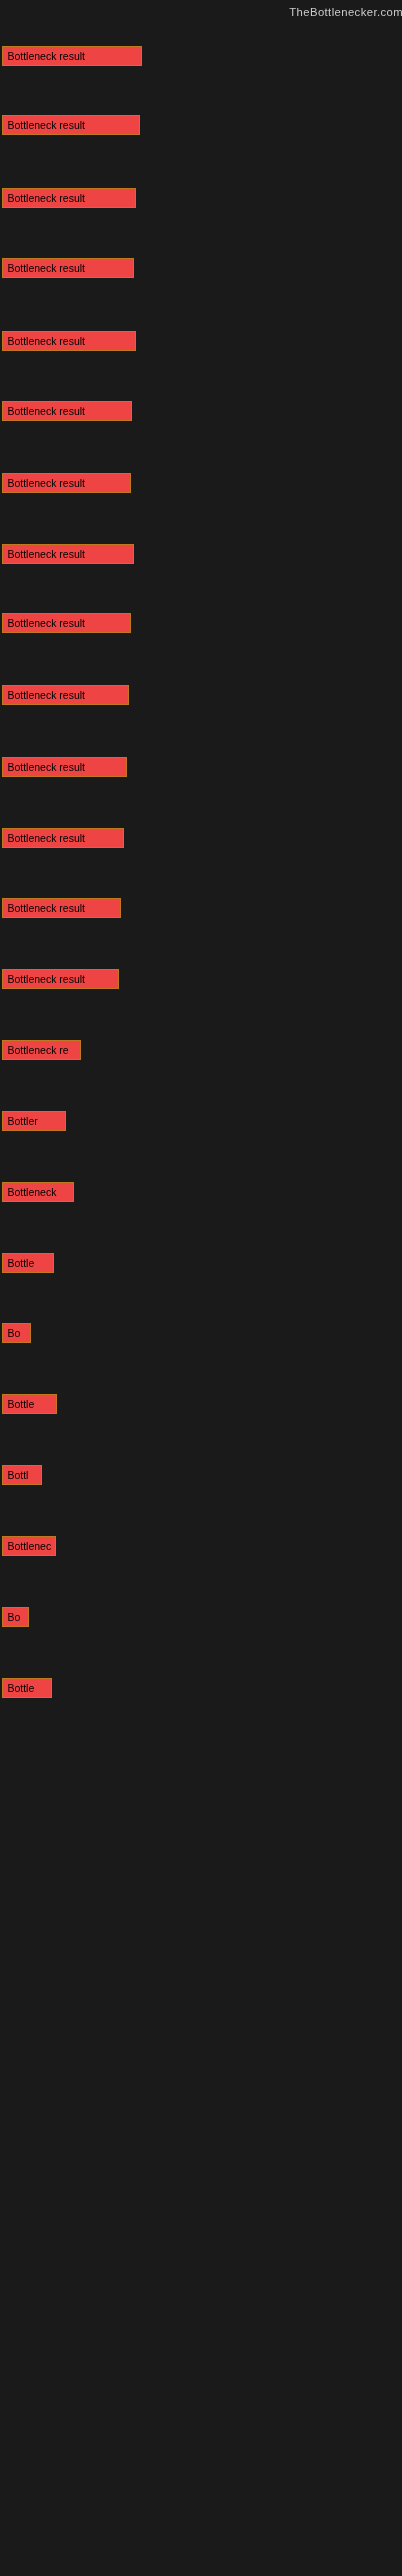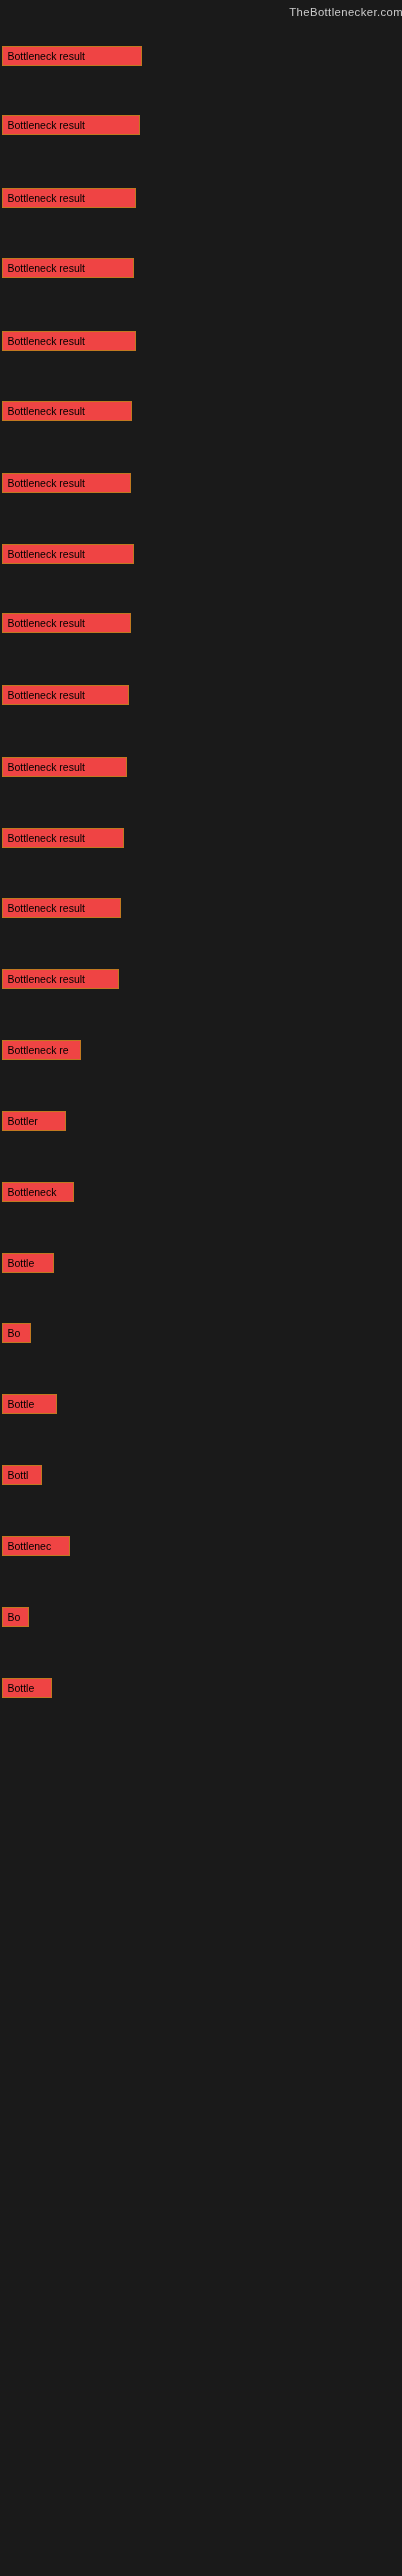--- a/index.html
+++ b/index.html
@@ -57,17 +57,17 @@
     <div class="bottleneck-item" style="top: 828px; width: 122px;">Bottleneck result</div>
     <div class="bottleneck-item" style="top: 898px; width: 119px;">Bottleneck result</div>
     <div class="bottleneck-item" style="top: 969px; width: 117px;">Bottleneck result</div>
     <div class="bottleneck-item" style="top: 1040px; width: 79px;">Bottleneck re</div>
     <div class="bottleneck-item" style="top: 1111px; width: 64px;">Bottler</div>
     <div class="bottleneck-item" style="top: 1182px; width: 72px;">Bottleneck</div>
     <div class="bottleneck-item" style="top: 1253px; width: 52px;">Bottle</div>
     <div class="bottleneck-item" style="top: 1323px; width: 29px;">Bo</div>
     <div class="bottleneck-item" style="top: 1394px; width: 55px;">Bottle</div>
     <div class="bottleneck-item" style="top: 1465px; width: 40px;">Bottl</div>
-    <div class="bottleneck-item" style="top: 1536px; width: 68px;">Bottlenec</div>
+    <div class="bottleneck-item" style="top: 1536px; width: 54px;">Bottlenec</div>
     <div class="bottleneck-item" style="top: 1607px; width: 27px;">Bo</div>
     <div class="bottleneck-item" style="top: 1678px; width: 50px;">Bottle</div>
   </div>
 
 
 </body></html>

